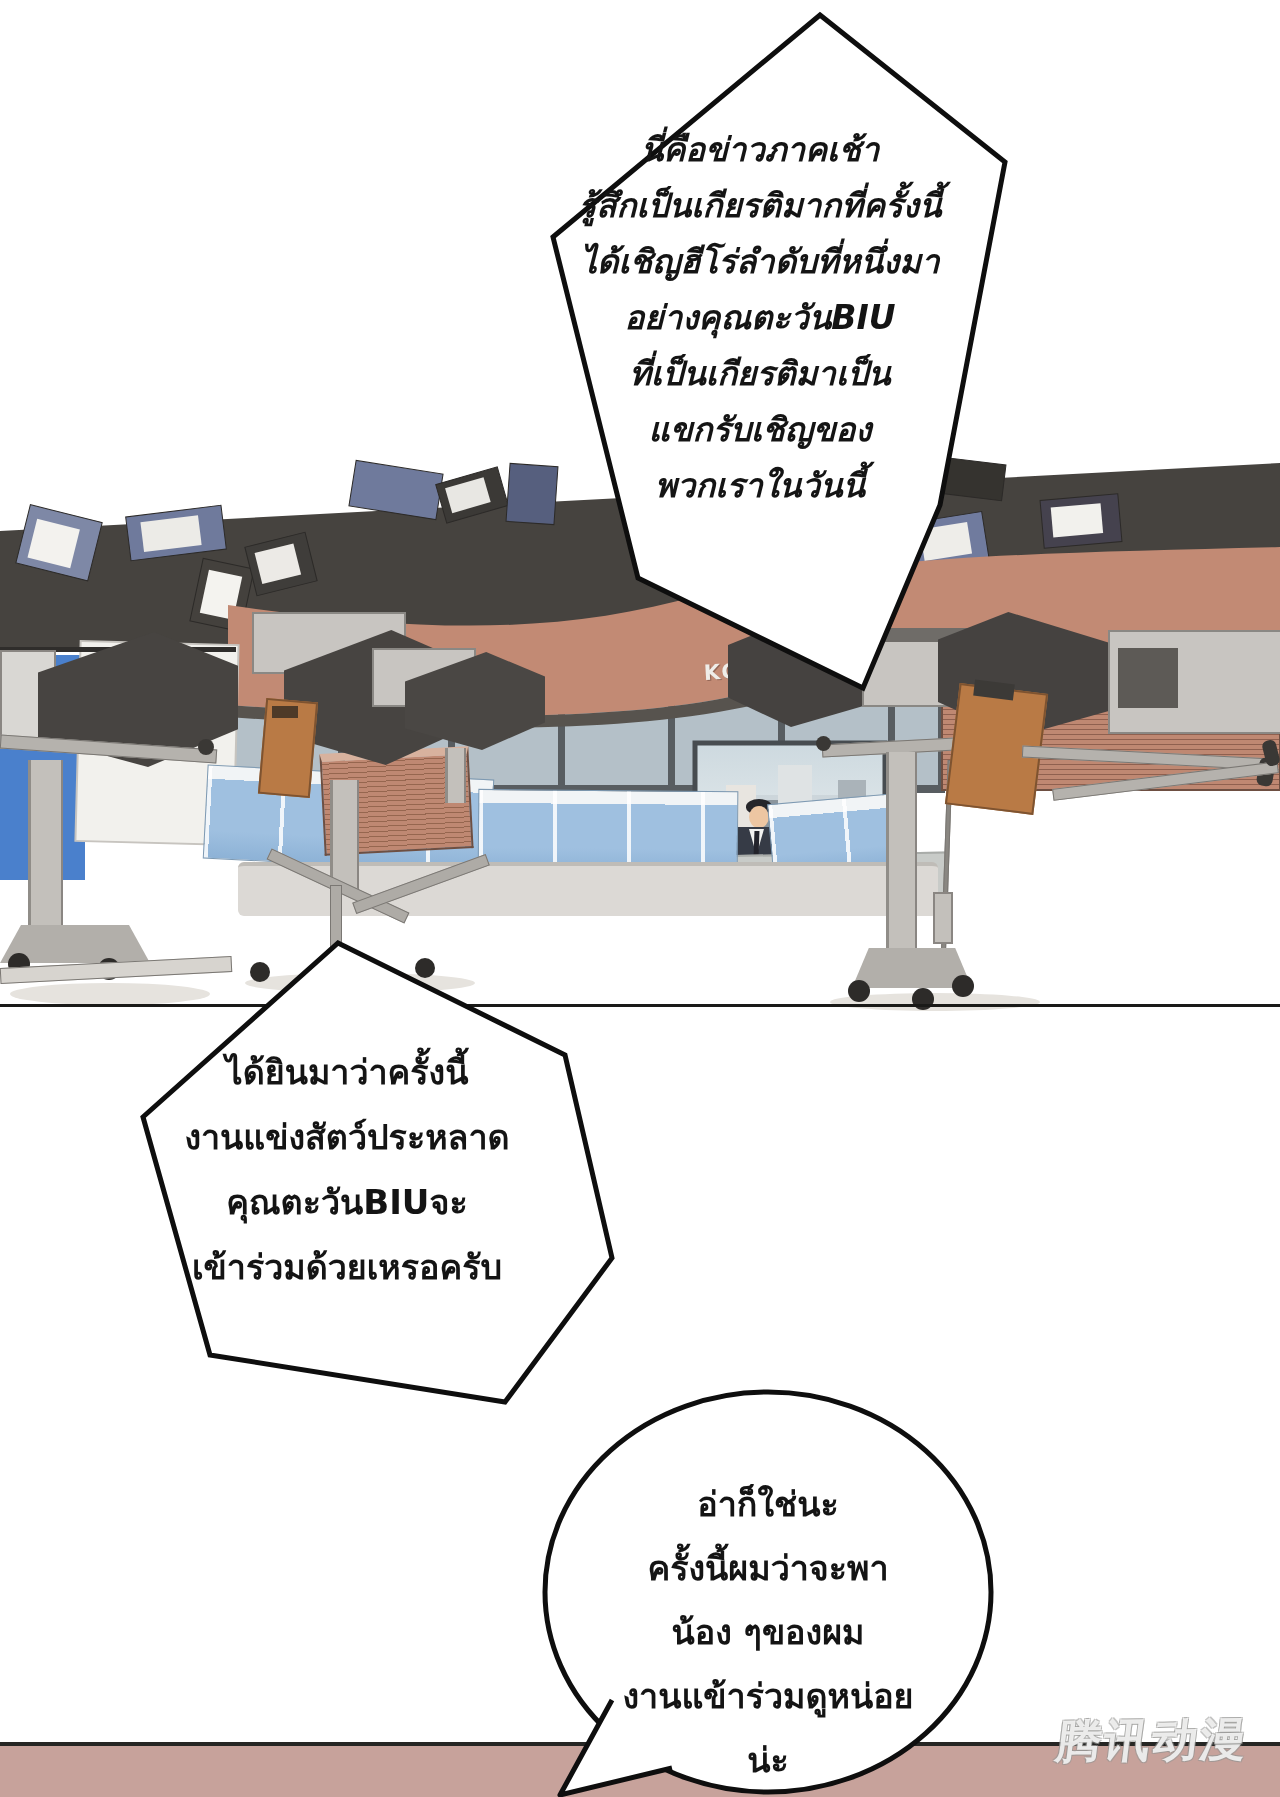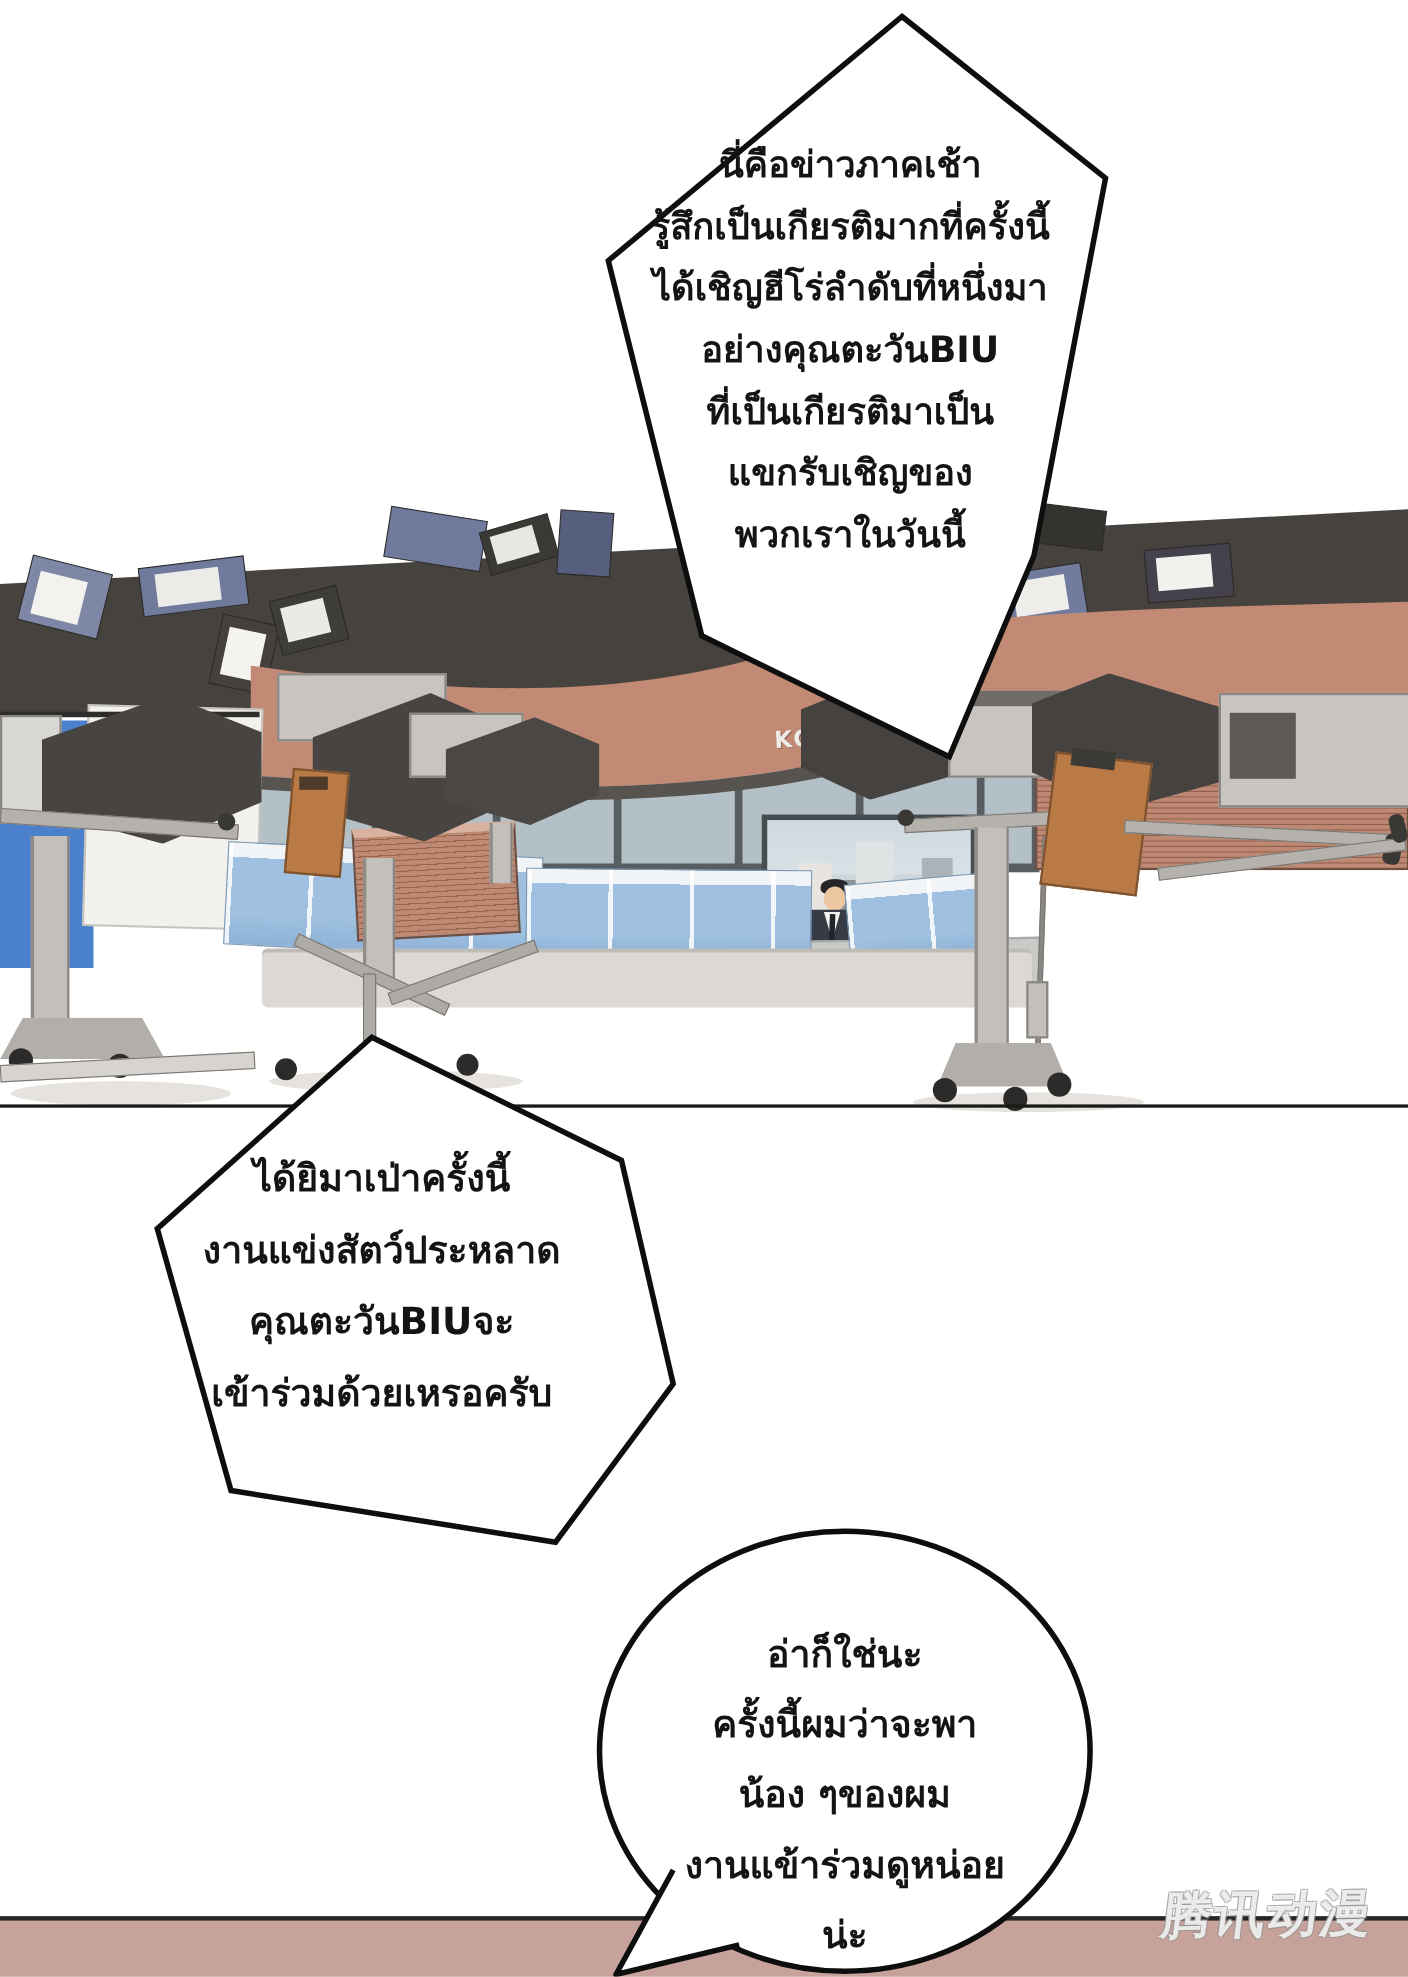--- a/index.html
+++ b/index.html
@@ -15,21 +15,21 @@
   .bubble-text{
     position:absolute;
     font-weight:bold;
     color:#141414;
     text-align:center;
     white-space:pre-line;
     z-index:30;
     line-height:56px;
     font-size:33px;
   }
-  #bubble1-text{left:558px;top:122px;width:430px;}
+  #bubble1-text{left:545px;top:122px;width:430px;font-style:italic;}
   #bubble2-text{left:148px;top:1040px;width:398px;font-size:34px;line-height:65px;}
   #bubble3-text{left:548px;top:1472px;width:440px;font-size:34px;line-height:64px;}
 
   
   #studio-panel{left:0;top:455px;width:1280px;height:560px;z-index:5;}
   #panel-bottom-line{left:0;top:1004px;width:1280px;height:3px;background:#1a1a18;z-index:6;}
 
   #komo-sign{
     left:704px;top:656px;width:190px;height:30px;z-index:7;
     color:#efede9;font-weight:bold;font-size:21px;letter-spacing:2px;
@@ -294,21 +294,21 @@
     <path d="M612,1700 L560,1795 L672,1768" fill="none" stroke="#0e0e0e" stroke-width="5" stroke-linejoin="round"></path>
   </svg>
 
   <div id="bubble1-text" class="bubble-text">นี่คือข่าวภาคเช้า
 รู้สึกเป็นเกียรติมากที่ครั้งนี้
 ได้เชิญฮีโร่ลำดับที่หนึ่งมา
 อย่างคุณตะวันBIU
 ที่เป็นเกียรติมาเป็น
 แขกรับเชิญของ
 พวกเราในวันนี้</div>
-  <div id="bubble2-text" class="bubble-text">ได้ยิมาเป่าครั้งนี้
+  <div id="bubble2-text" class="bubble-text">ได้ยินมาว่าครั้งนี้
 งานแข่งสัตว์ประหลาด
 คุณตะวันBIUจะ
 เข้าร่วมด้วยเหรอครับ</div>
   <div id="bubble3-text" class="bubble-text">อ่าก็ใช่นะ
 ครั้งนี้ผมว่าจะพา
 น้อง ๆของผม
 งานแข้าร่วมดูหน่อย
 น่ะ</div>
 
   <div id="watermark" class="abs">腾讯动漫</div>

